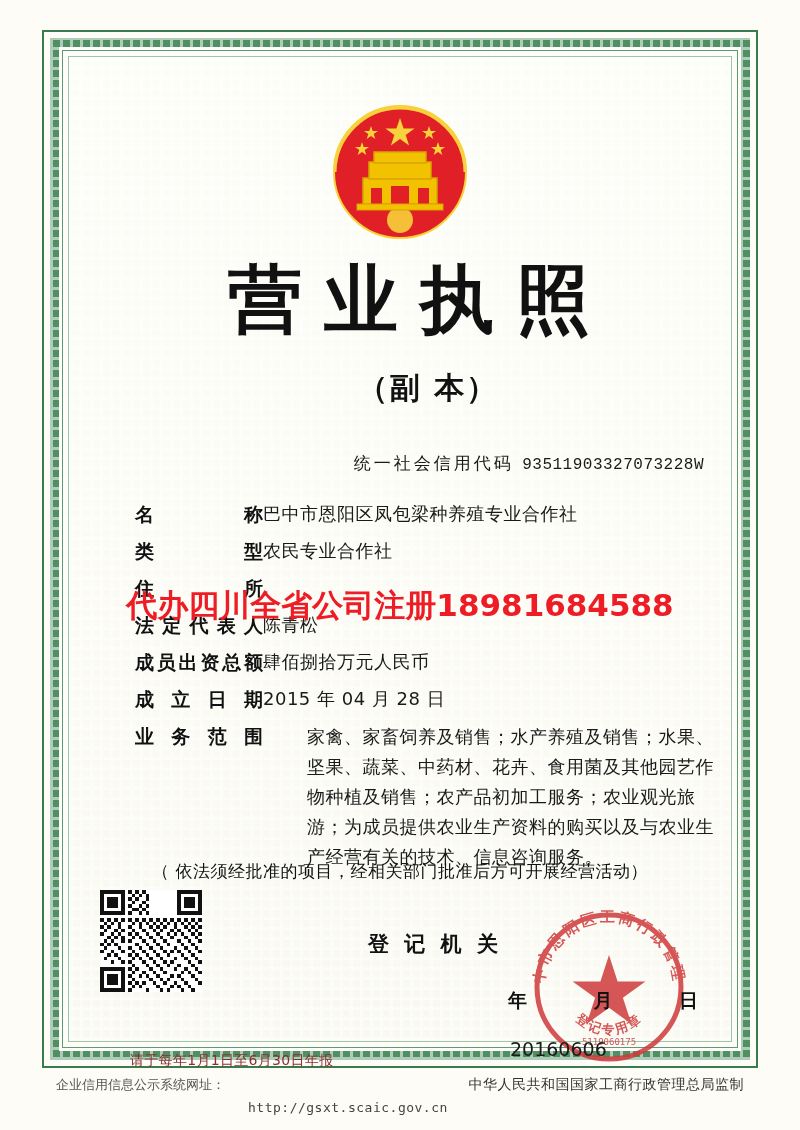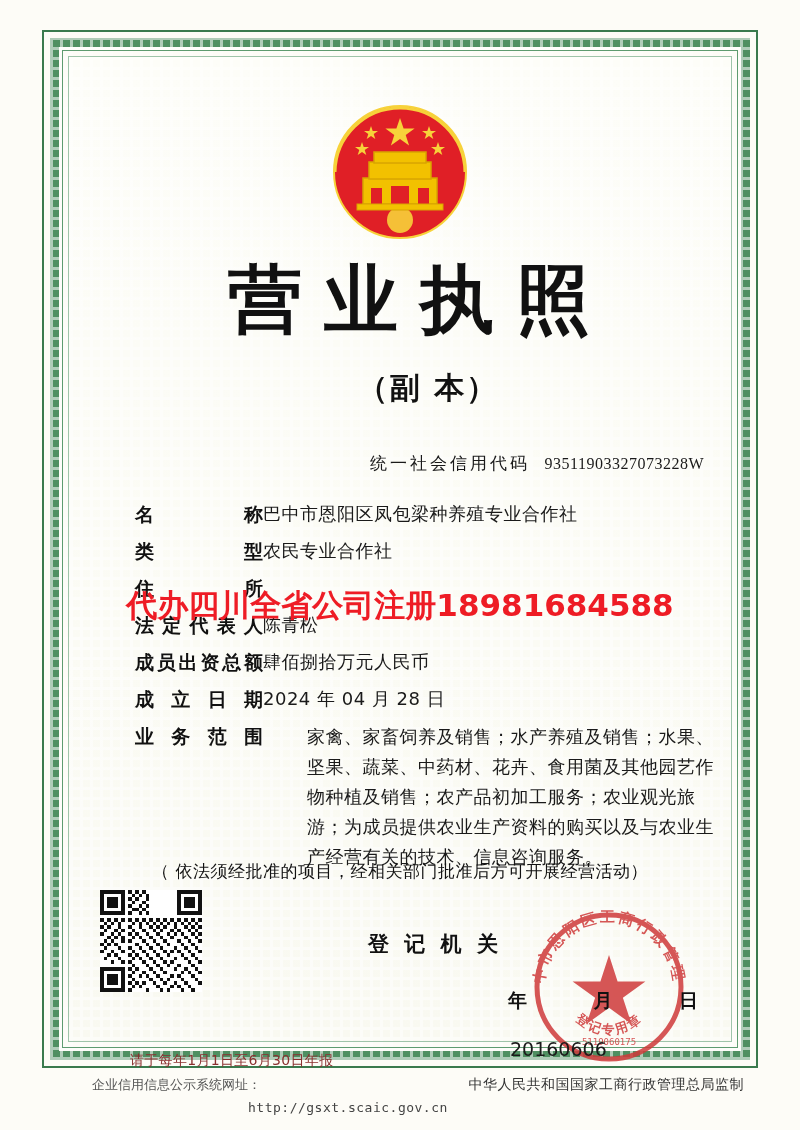--- a/index.html
+++ b/index.html
@@ -133,24 +133,24 @@
     top: 452px;
     right: 96px;
     font-family: "DejaVu Sans", sans-serif;
     font-size: 17px;
     color: #1a1a1a;
     letter-spacing: 1px;
     white-space: nowrap;
   }
   .credit-row .credit-label { letter-spacing: 3px; }
   .credit-row .credit-value {
-    font-family: Liberation Serif, serif;
+    font-family: Liberation Mono, monospace;
     font-size: 16px;
     letter-spacing: .5px;
-    margin-left: 8px;
+    margin-left: 2px;
   }
 
   
   .fields {
     position: absolute;
     left: 135px;
     top: 500px;
     width: 580px;
   }
   .field {
@@ -262,21 +262,20 @@
   }
 
   
   .foot-left {
     position: absolute;
     left: 56px;
     top: 1076px;
     font-family: "DejaVu Sans", sans-serif;
     font-size: 13px;
     color: #555555;
-    margin-left: 36px;
   }
   .foot-url {
     position: absolute;
     left: 248px;
     top: 1100px;
     font-family: "DejaVu Sans Mono", monospace;
     font-size: 13px;
     color: #444444;
     letter-spacing: .5px;
   }
@@ -403,21 +402,21 @@
       <div class="field-value">肆佰捌拾万元人民币</div>
     </div>
 
     <div class="field">
       <div class="field-label">
         <span>成</span>
         <span>立</span>
         <span>日</span>
         <span>期</span>
       </div>
-      <div class="field-value">2024 年 04 月 28 日</div>
+      <div class="field-value">2015 年 04 月 28 日</div>
     </div>
 
     <div class="field">
       <div class="field-label">
         <span>业</span>
         <span>务</span>
         <span>范</span>
         <span>围</span>
       </div>
       <div class="field-value multiline">家禽、家畜饲养及销售；水产养殖及销售；水果、坚果、蔬菜、中药材、花卉、食用菌及其他园艺作物种植及销售；农产品初加工服务；农业观光旅游；为成员提供农业生产资料的购买以及与农业生产经营有关的技术、信息咨询服务。</div>

